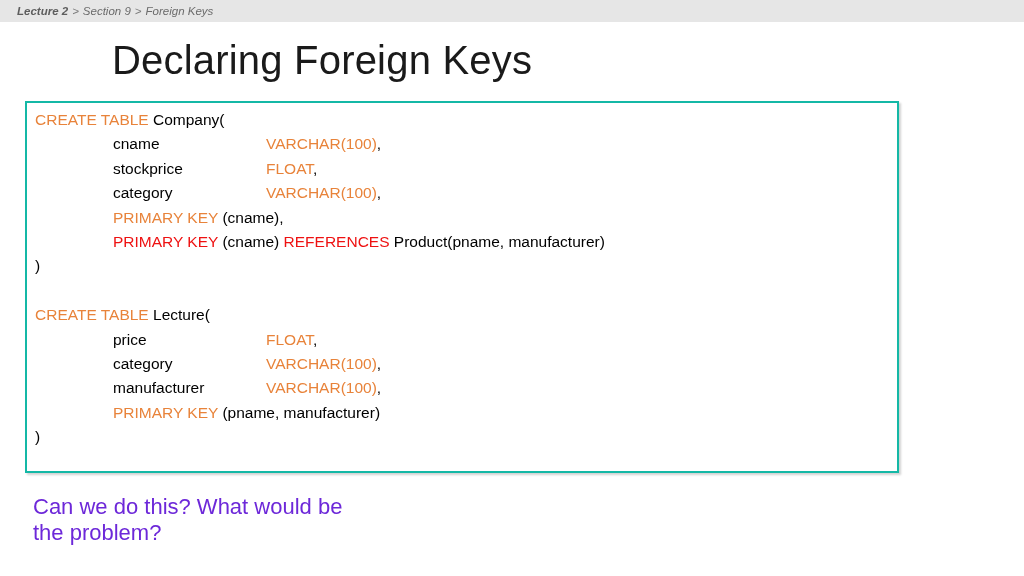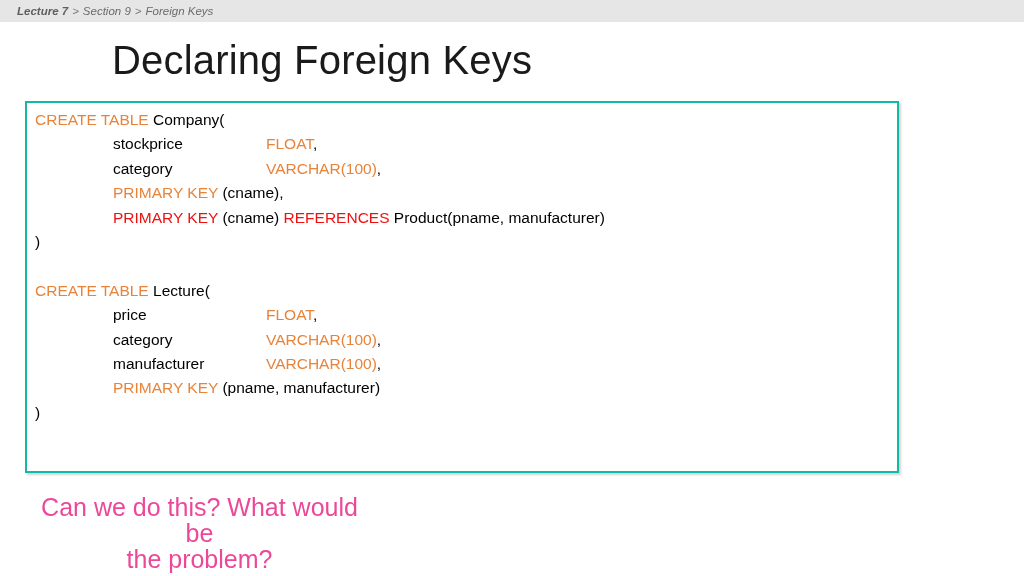--- a/index.html
+++ b/index.html
@@ -98,39 +98,39 @@
   .kw-orange { color: #e8833a; }
   .kw-red    { color: #ee1111; }
   .plain     { color: #000000; }
 
   
   #caption {
     position: absolute;
     left: 33px;
     top: 494px;
     width: 333px;
-    font-size: 25px;
-    color: #ec4899;
-    text-align: center;
+    font-size: 22px;
+    color: #6d28d9;
     line-height: 26px;
   }
   #caption .cap-line { display: block; }
 </style>
 </head>
 <body>
 
 <div id="breadcrumb-bar">
-  <div id="breadcrumb"><span class="crumb-strong">Lecture 7</span><span class="sep">&gt;</span><span class="crumb">Section 9</span><span class="sep">&gt;</span><span class="crumb">Foreign Keys</span></div>
+  <div id="breadcrumb"><span class="crumb-strong">Lecture 2</span><span class="sep">&gt;</span><span class="crumb">Section 9</span><span class="sep">&gt;</span><span class="crumb">Foreign Keys</span></div>
 </div>
 
 <div id="page-title">Declaring Foreign Keys</div>
 
 <div id="code-box">
   <div id="code-listing">
       <div class="code-line"><span class="kw-orange">CREATE TABLE</span><span class="plain"> Company(</span></div>
+      <div class="code-line"><span class="indent"></span><span class="col-name plain">cname</span><span class="kw-orange">VARCHAR(100)</span><span class="plain">,</span></div>
       <div class="code-line"><span class="indent"></span><span class="col-name plain">stockprice</span><span class="kw-orange">FLOAT</span><span class="plain">,</span></div>
       <div class="code-line"><span class="indent"></span><span class="col-name plain">category</span><span class="kw-orange">VARCHAR(100)</span><span class="plain">,</span></div>
       <div class="code-line"><span class="indent"></span><span class="kw-orange">PRIMARY KEY</span><span class="plain"> (cname),</span></div>
       <div class="code-line"><span class="indent"></span><span class="kw-red">PRIMARY KEY</span><span class="plain"> (cname) </span><span class="kw-red">REFERENCES</span><span class="plain"> Product(pname, manufacturer)</span></div>
       <div class="code-line"><span class="plain">)</span></div>
       <div class="code-line blank">&nbsp;</div>
       <div class="code-line"><span class="kw-orange">CREATE TABLE</span><span class="plain"> Lecture(</span></div>
       <div class="code-line"><span class="indent"></span><span class="col-name plain">price</span><span class="kw-orange">FLOAT</span><span class="plain">,</span></div>
       <div class="code-line"><span class="indent"></span><span class="col-name plain">category</span><span class="kw-orange">VARCHAR(100)</span><span class="plain">,</span></div>
       <div class="code-line"><span class="indent"></span><span class="col-name plain">manufacturer</span><span class="kw-orange">VARCHAR(100)</span><span class="plain">,</span></div>

